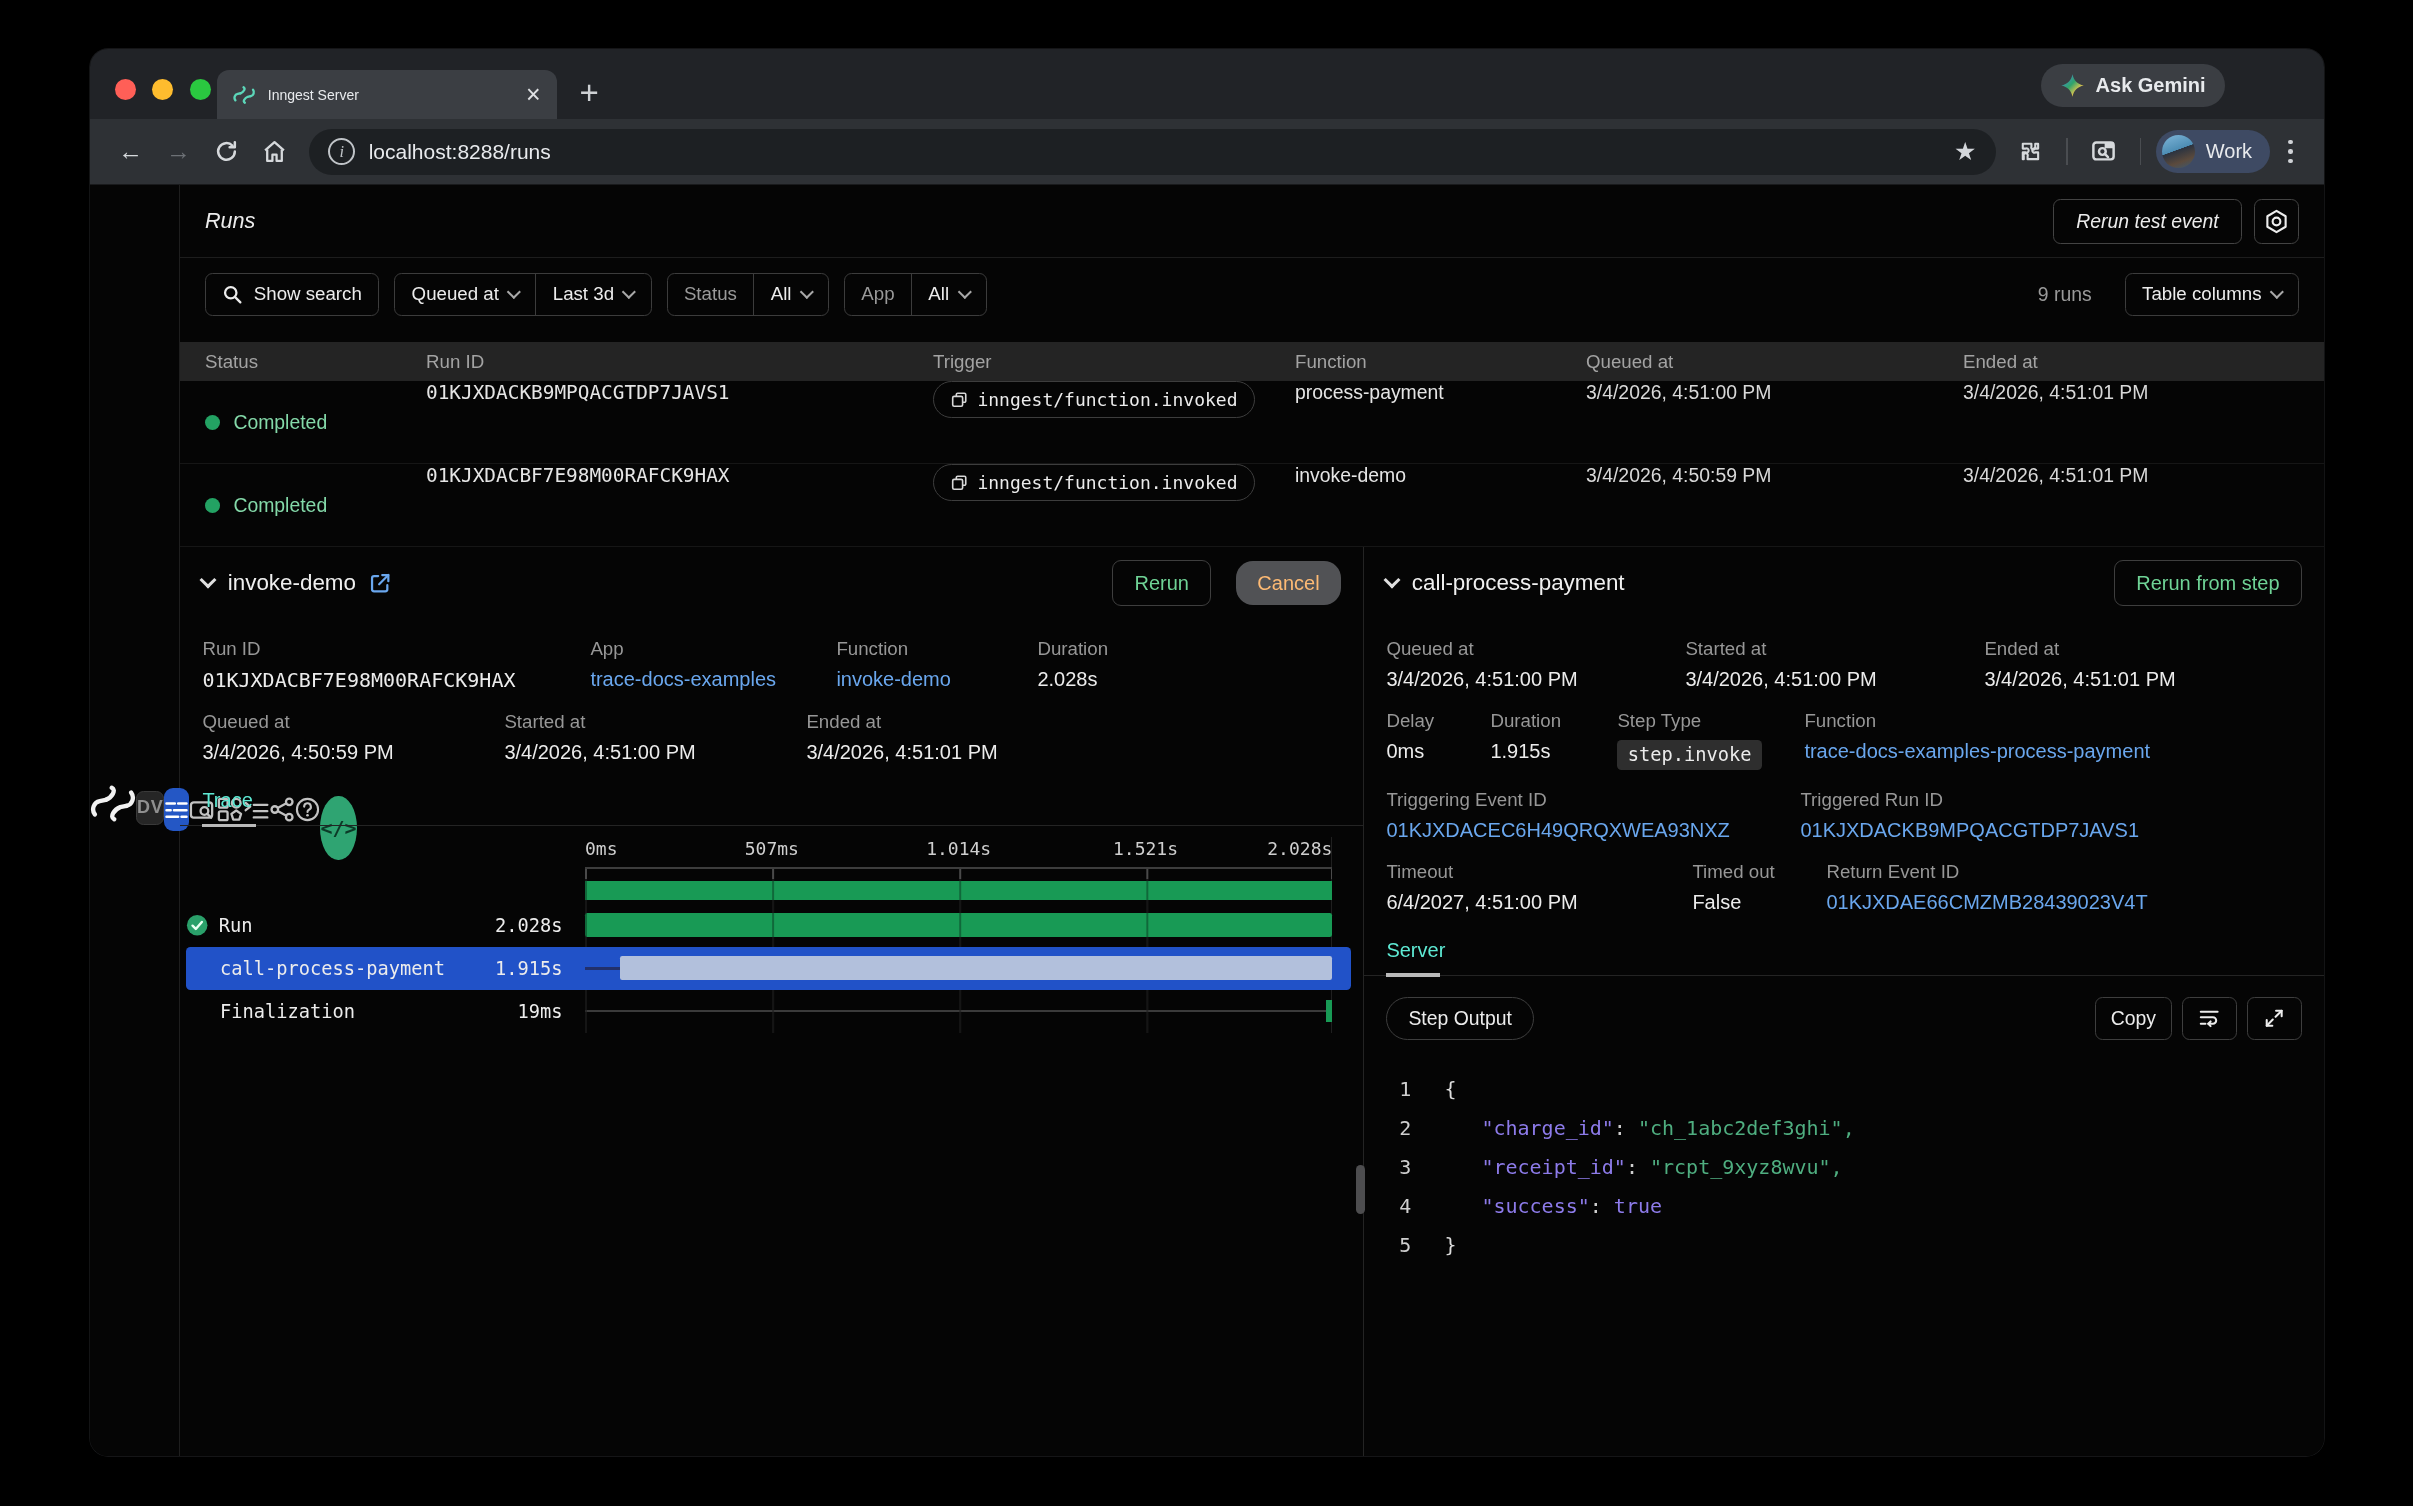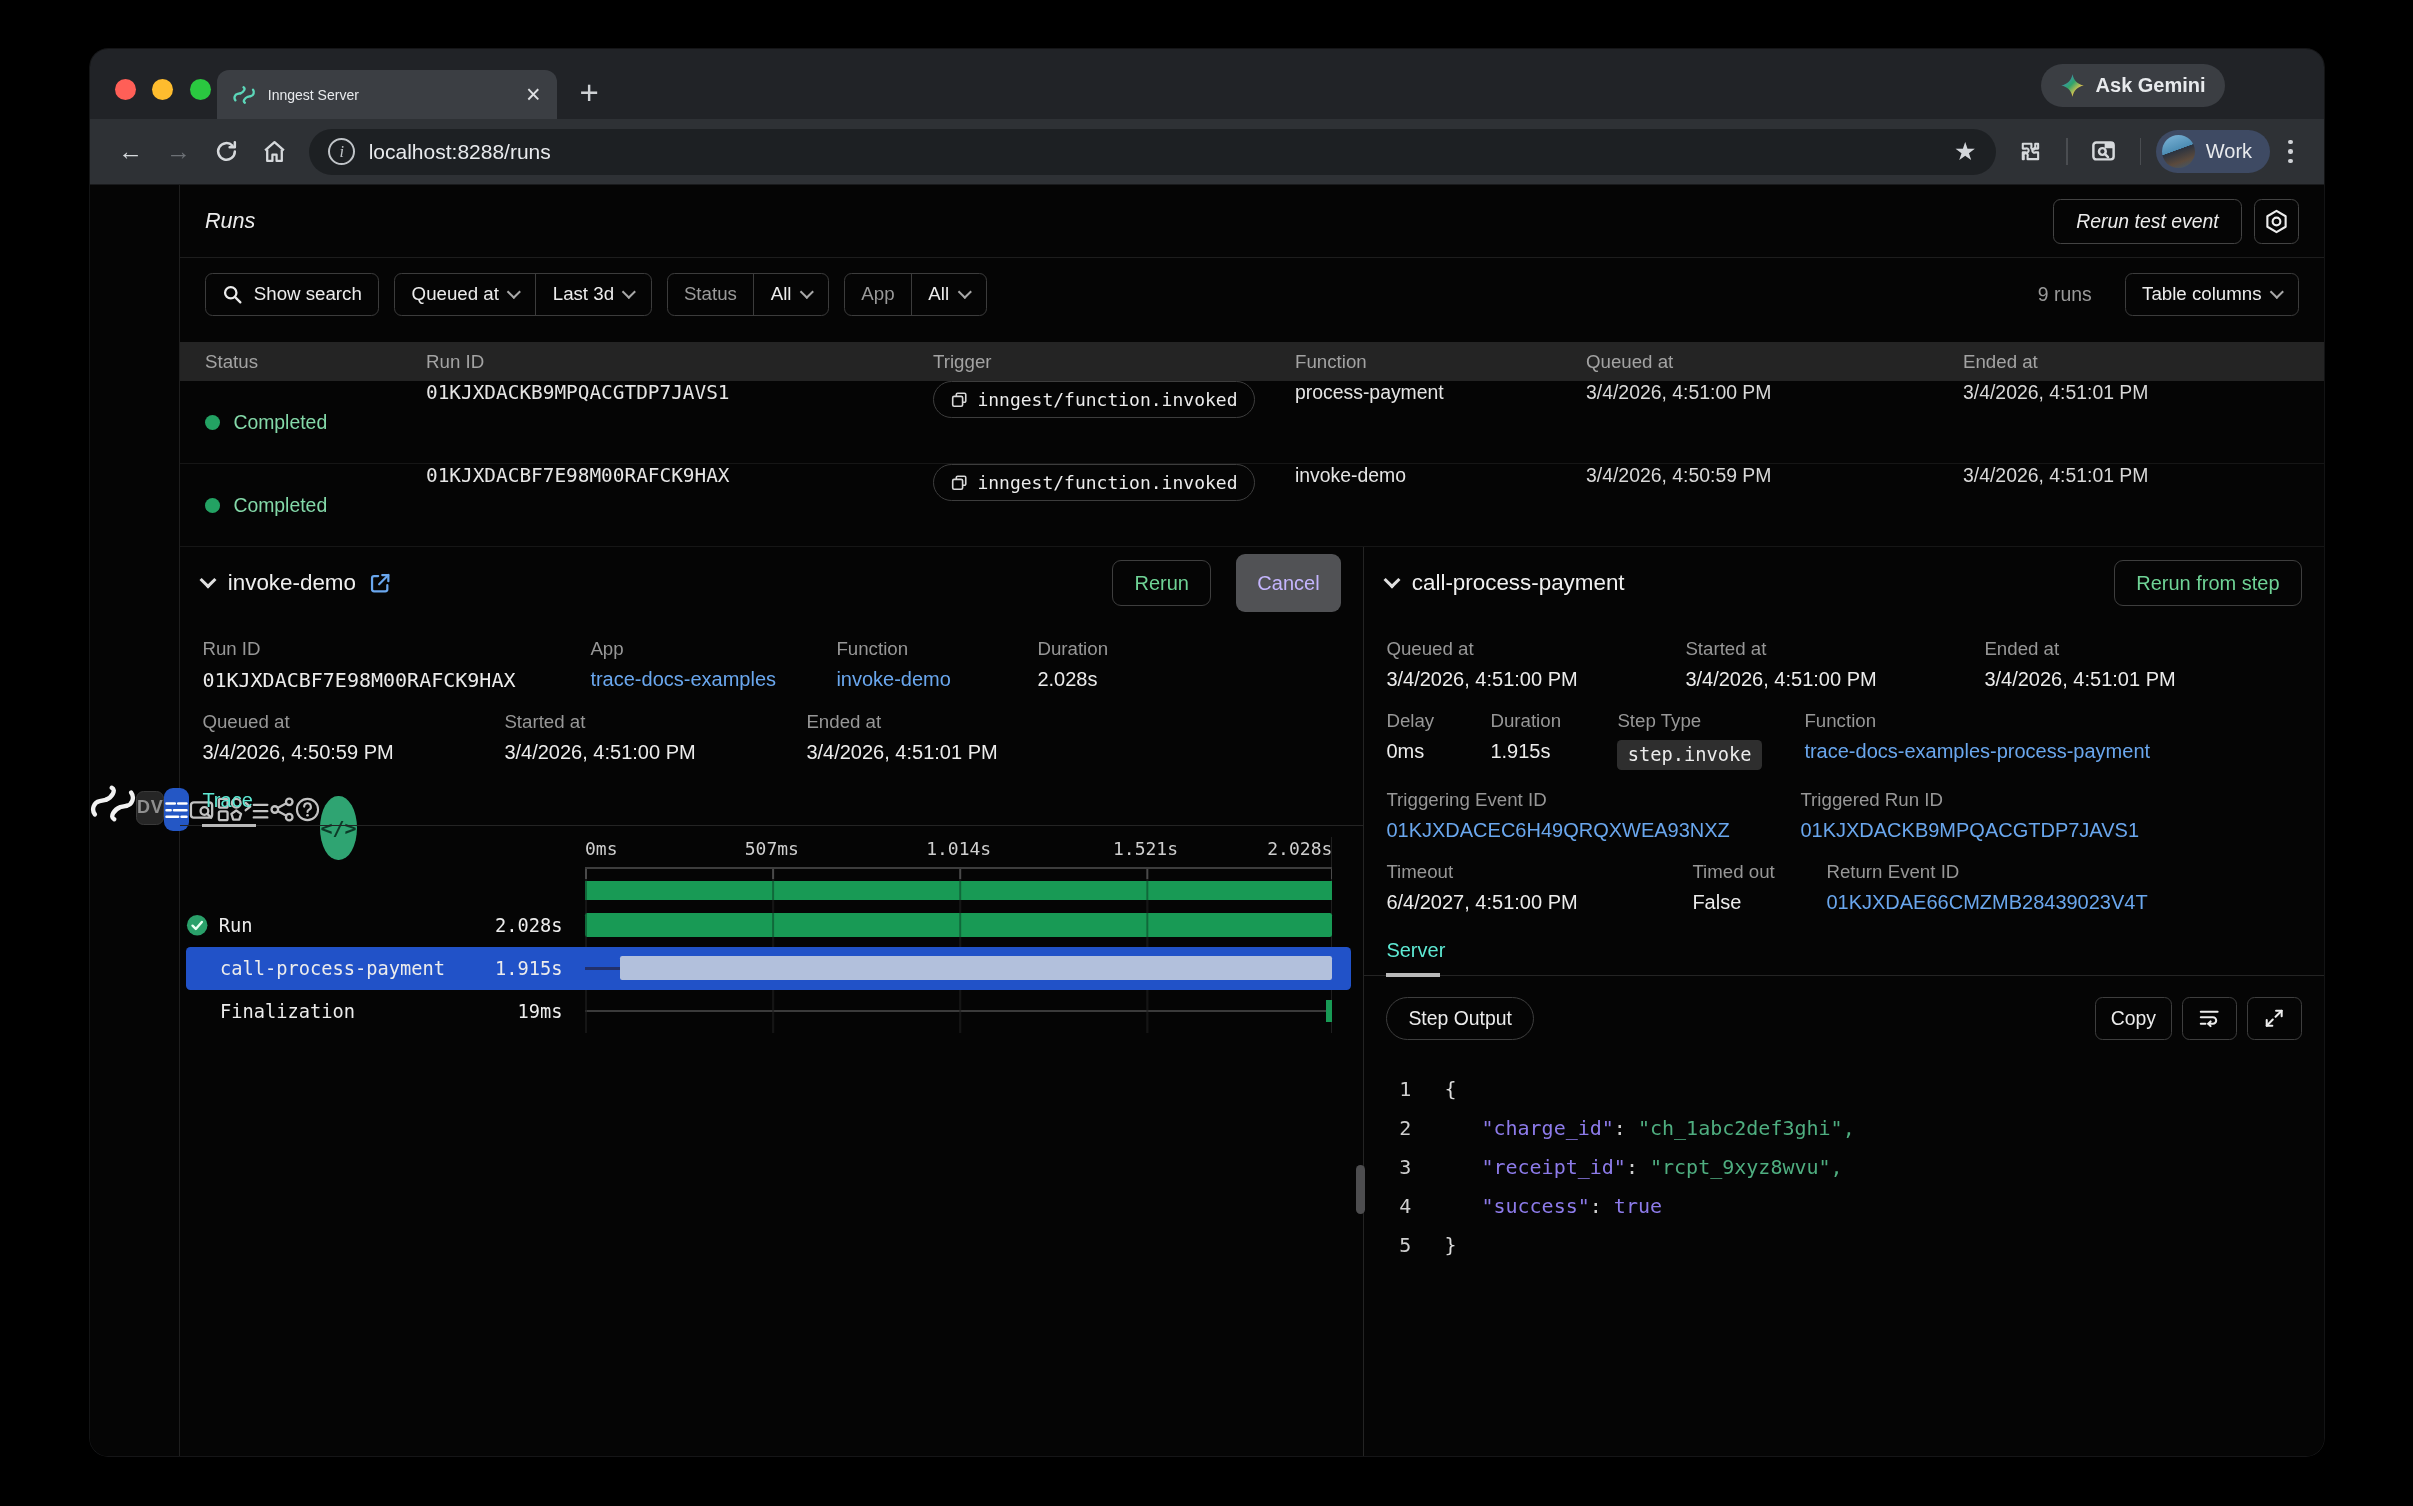--- a/index.html
+++ b/index.html
@@ -99,21 +99,21 @@
   .detail { flex:1; display:flex; min-height:0; position:relative; }
   .run-pane { width:1184px; flex:none; border-right:1.5px solid #242424; display:flex; flex-direction:column; }
   .step-pane { flex:1; min-width:0; display:flex; flex-direction:column; }
   .split-handle { position:absolute; left:1176px; top:618px; width:9px; height:49px; border-radius:6px; background:#4d4d4f; }
   .pane-header { display:flex; align-items:center; gap:13.4px; height:72px; padding:0 22.4px; }
   .pane-title { color:#f0f0f0; font-size:22.4px; font-weight:500; }
   .chev-down { width:12px; height:12px; border-right:3px solid #e0e0e0; border-bottom:3px solid #e0e0e0;
                transform:rotate(45deg); margin-top:-6px; }
   .rerun-btn { height:46px; padding:0 21px; color:#6fd396; font-size:20px; border:1.5px solid #3e3e3e; border-radius:9px;
                display:flex; align-items:center; }
-  .cancel-btn { height:58px; padding:0 21px; color:#c4b5fd; font-size:20px; background:#515255; border-radius:9px;
+  .cancel-btn { height:44px; padding:0 21px; color:#fdba74; font-size:20px; background:#515255; border-radius:17px;
                 display:flex; align-items:center; margin-left:12px; }
 
   .meta-row { display:flex; padding:0 22.4px; margin-top:19.4px; }
   .meta { display:flex; flex-direction:column; gap:7.5px; }
   .lbl { color:#979797; font-size:18.7px; }
   .val { color:#ececec; font-size:20px; }
   .link { color:#6aa7ee; }
   .badge { display:inline-flex; align-self:flex-start; background:#2e2e2e; border-radius:4.5px; padding:4.5px 10.4px;
            color:#ececec; font-size:18.7px; }
 

